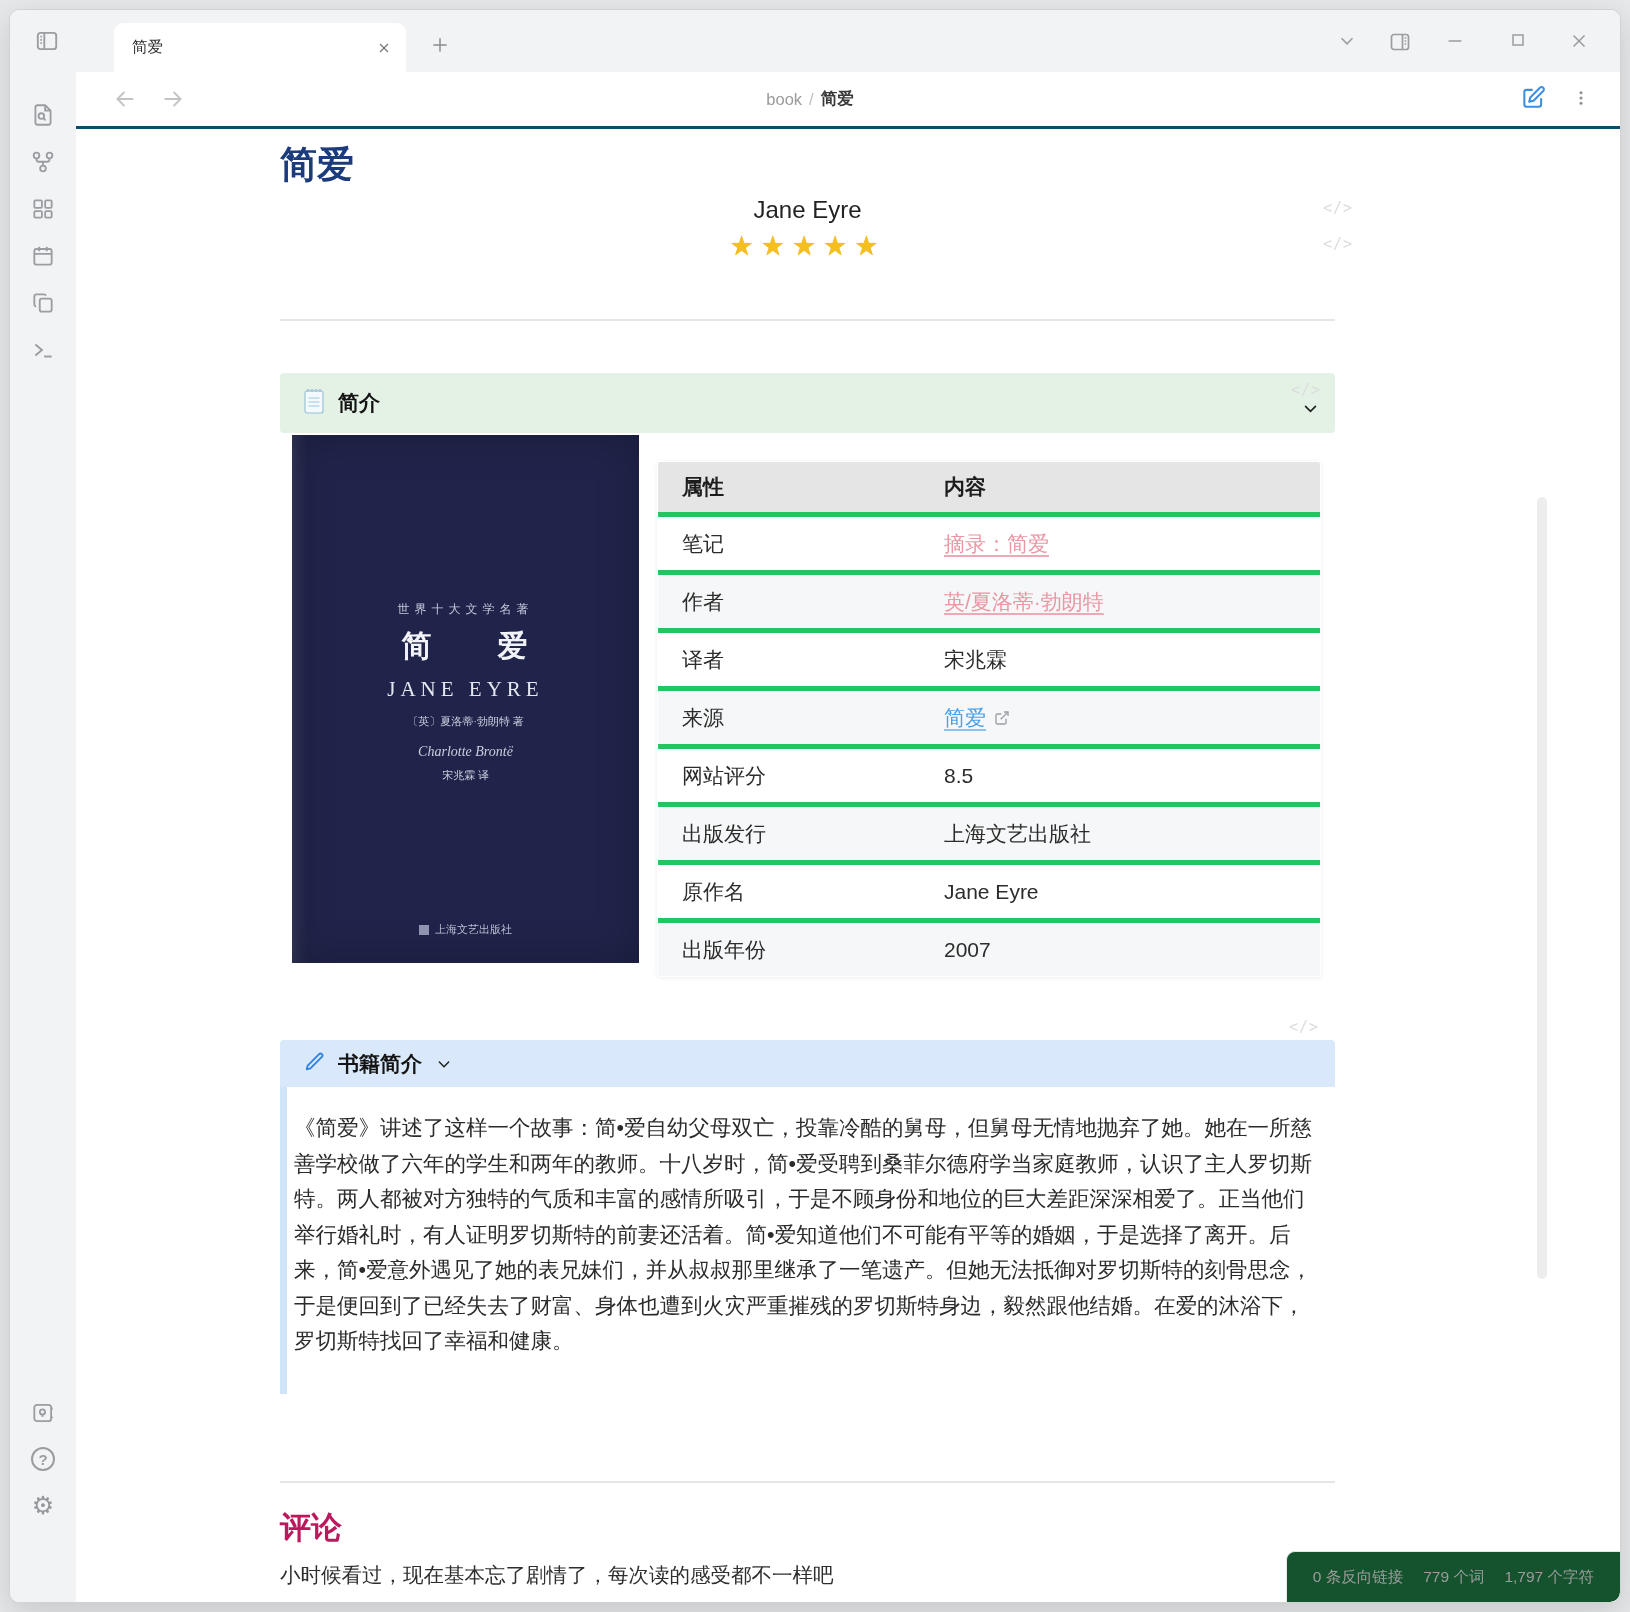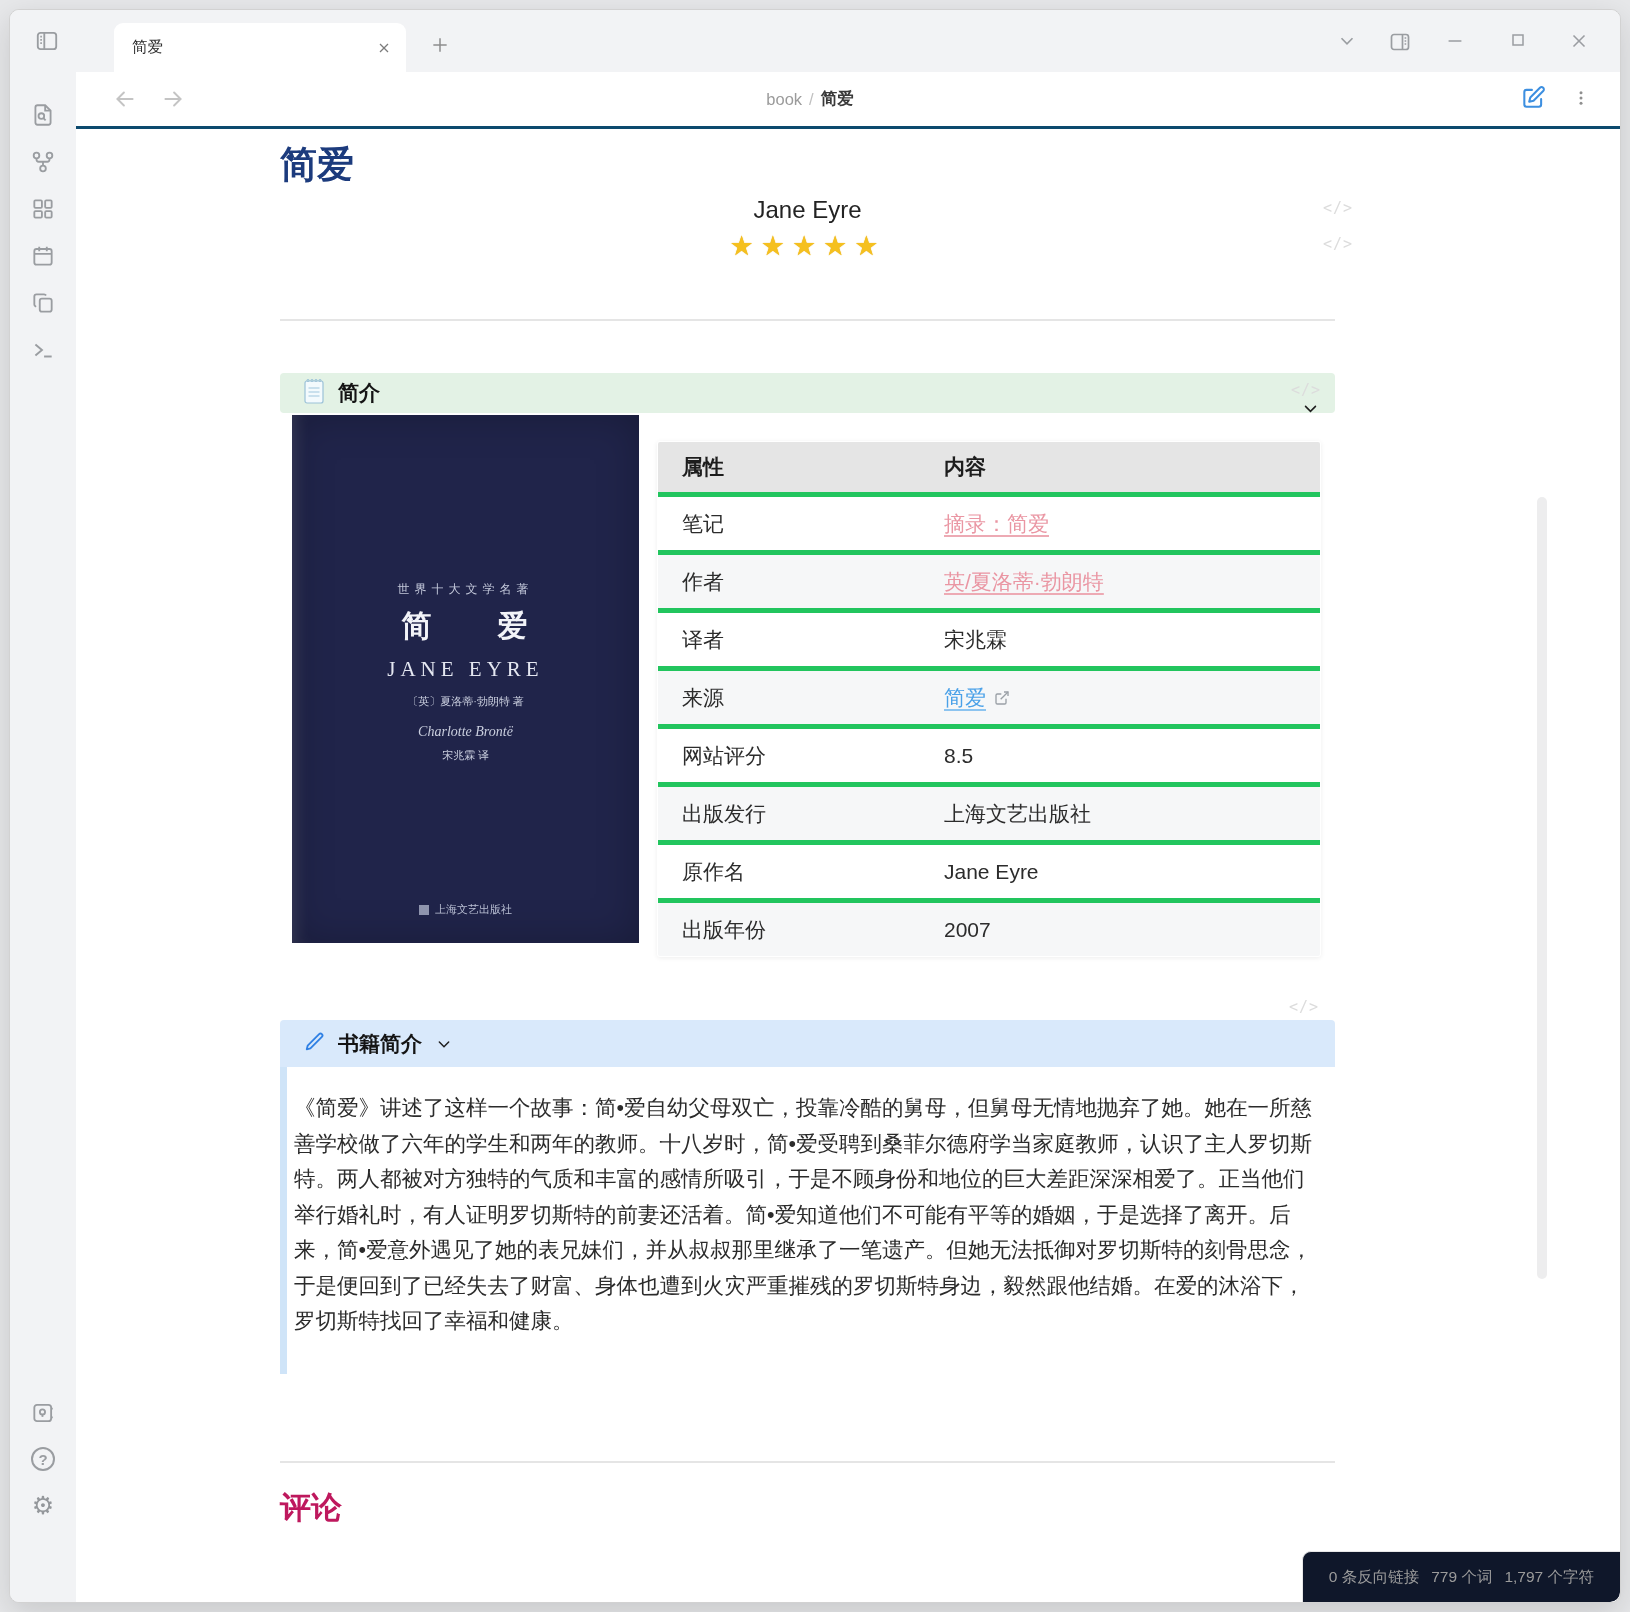--- a/index.html
+++ b/index.html
@@ -65,21 +65,21 @@
   .code-marker{
     font-family:"DejaVu Sans Mono",monospace;font-size:15px;color:#dcdcdc;
     letter-spacing:1px;cursor:pointer;user-select:none;
   }
   .marker-sub{position:absolute;right:-18px;top:4px;}
   .marker-stars{position:absolute;right:-18px;top:40px;}
   .page-hr{border:none;border-top:2px solid #e5e5e5;margin:57px 0 0;}
   
   .callout-green{margin-top:52px;position:relative;}
   .cg-header{
-    position:relative;height:40px;background:#e3f2e5;border-radius:4px;
+    position:relative;height:60px;background:#e3f2e5;border-radius:4px;
     display:flex;align-items:center;padding:0 20px 0 22px;box-sizing:border-box;gap:12px;
   }
   .cg-title{font-size:21px;font-weight:700;color:#141414;}
   .cg-marker{position:absolute;right:14px;top:8px;}
   .cg-chevron{position:absolute;right:16px;top:27px;cursor:pointer;}
   
   .media-row{display:flex;padding-left:12px;margin-top:2px;}
   .book-cover{
     width:347px;height:528px;flex:none;background:#20244a;position:relative;
     display:flex;flex-direction:column;align-items:center;text-align:center;
@@ -135,22 +135,22 @@
   .cb-body{
     border-left:7px solid #cfe4f8;background:#fff;padding:24px 14px 34px 7px;
   }
   .cb-text{font-size:21.5px;line-height:35.5px;color:#2b2b2b;margin:0;}
   
   .divider{border:none;border-top:2px solid #e5e5e5;margin:87px 0 0;}
   .comments-heading{margin:25px 0 0;font-size:31px;line-height:40px;font-weight:700;color:#be185d;}
   .comment-text{margin:12px 0 0;font-size:20.5px;line-height:30px;color:#2e2e2e;}
   
   .statusbar{
-    position:absolute;right:0;bottom:0;height:50px;display:flex;align-items:center;gap:12px;
-    padding:0 26px;background:#0f172a;border:1px solid #e7e7e7;border-right:none;border-bottom:none;
+    position:absolute;right:0;bottom:0;height:50px;display:flex;align-items:center;gap:20px;
+    padding:0 26px;background:#14532d;border:1px solid #e7e7e7;border-right:none;border-bottom:none;
     border-top-left-radius:9px;border-bottom-right-radius:10px;color:#9b9b9b;font-size:15.5px;
   }
   .scroll-thumb{
     position:absolute;left:1527px;top:487px;width:10px;height:782px;background:#ededee;
     border-radius:5px;cursor:pointer;
   }
   
   .g{stroke:#9a9da1;}
   .help-circle{
     width:24px;height:24px;border:2px solid #9a9da1;border-radius:50%;box-sizing:border-box;
@@ -494,20 +494,21 @@
               </span>
             </div>
             <div class="cb-body">
               <p class="cb-text">《简爱》讲述了这样一个故事：简•爱自幼父母双亡，投靠冷酷的舅母，但舅母无情地抛弃了她。她在一所慈善学校做了六年的学生和两年的教师。十八岁时，简•爱受聘到桑菲尔德府学当家庭教师，认识了主人罗切斯特。两人都被对方独特的气质和丰富的感情所吸引，于是不顾身份和地位的巨大差距深深相爱了。正当他们举行婚礼时，有人证明罗切斯特的前妻还活着。简•爱知道他们不可能有平等的婚姻，于是选择了离开。后来，简•爱意外遇见了她的表兄妹们，并从叔叔那里继承了一笔遗产。但她无法抵御对罗切斯特的刻骨思念，于是便回到了已经失去了财富、身体也遭到火灾严重摧残的罗切斯特身边，毅然跟他结婚。在爱的沐浴下，罗切斯特找回了幸福和健康。</p>
             </div>
           </div>
 
           <hr class="divider">
 
           <h2 class="comments-heading">评论</h2>
+          <p class="comment-text">小时候看过，现在基本忘了剧情了，每次读的感受都不一样吧</p>
 
         </div>
       </div>
     </div>
   </div>
 
   <div class="scroll-thumb"></div>
 
   <div class="statusbar">
     <span>0 条反向链接</span>

